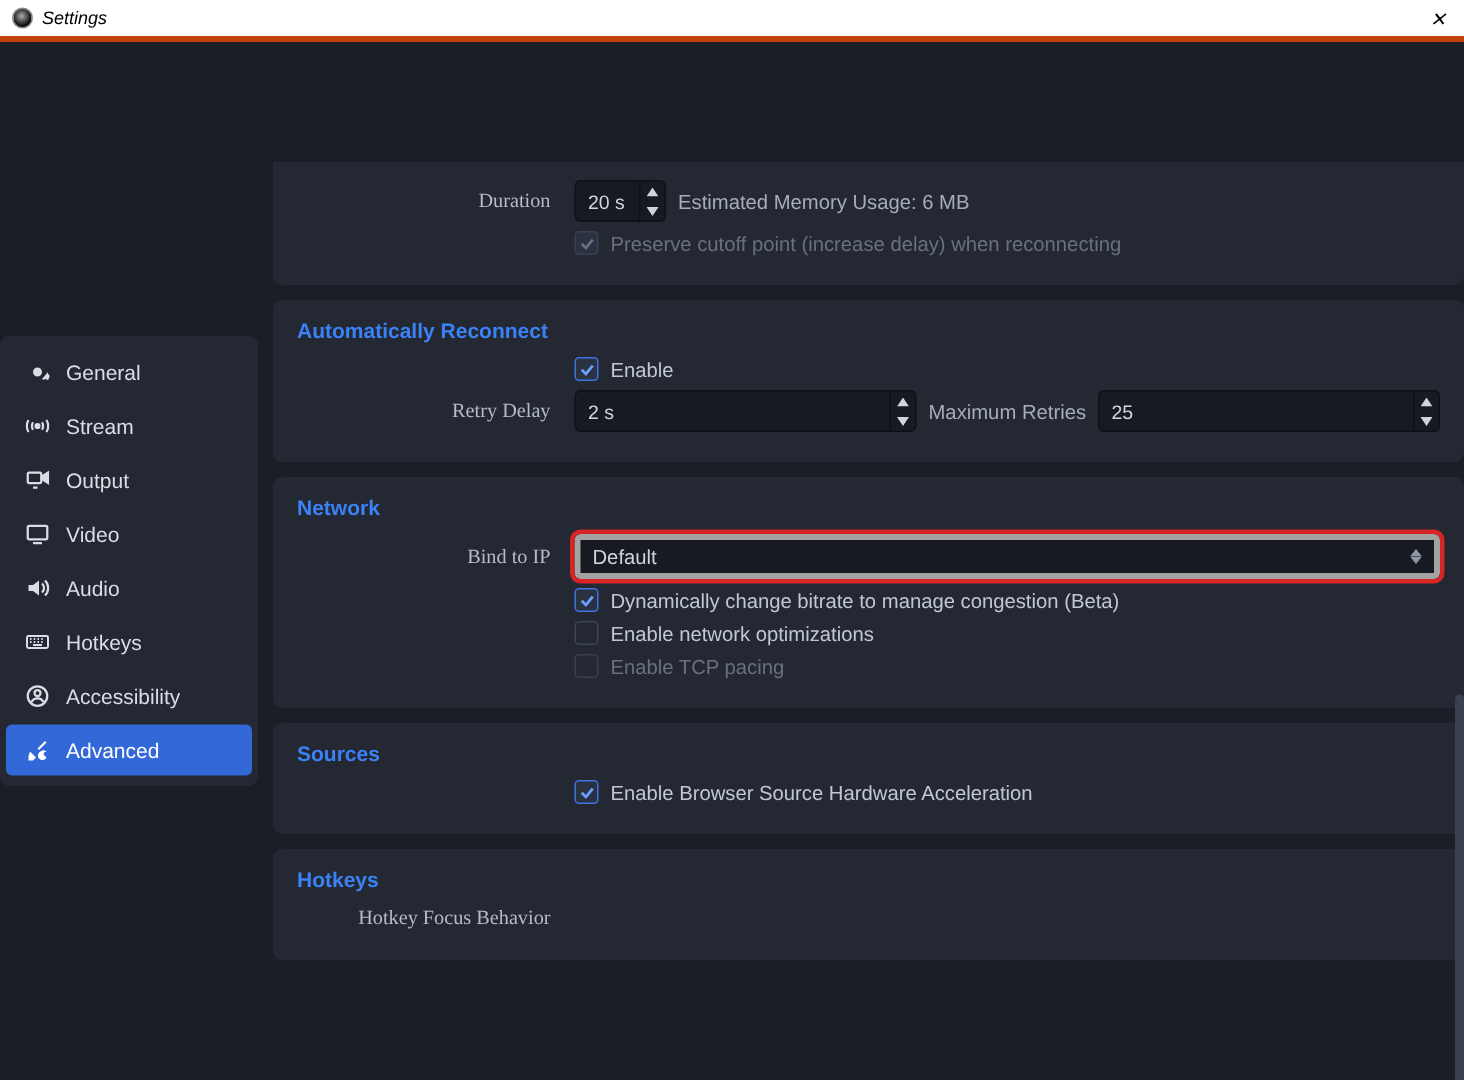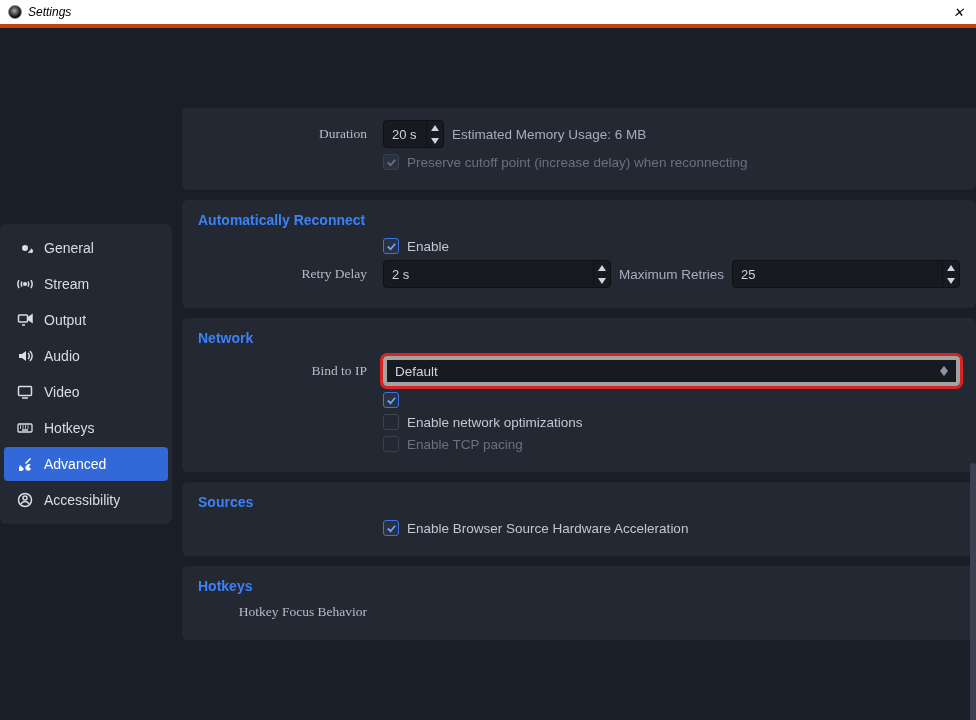--- a/index.html
+++ b/index.html
@@ -237,63 +237,63 @@
           <svg viewBox="0 0 16 16" fill="none" stroke="currentColor" stroke-width="1.5">
             <rect x="1.5" y="3" width="9" height="7" rx="1"></rect>
             <path d="M10.5 6 L15 3 V10 L10.5 7" fill="currentColor"></path>
             <path d="M5 13h3"></path>
           </svg>
         </span>
         <span>Output</span>
       </div>
       <div class="side-item">
         <span class="side-icon">
+          <svg viewBox="0 0 16 16" fill="none" stroke="currentColor" stroke-width="1.5">
+            <rect x="1.5" y="2.5" width="13" height="9" rx="1"></rect>
+            <path d="M5 14h6"></path>
+          </svg>
+        </span>
+        <span>Video</span>
+      </div>
+      <div class="side-item">
+        <span class="side-icon">
           <svg viewBox="0 0 16 16" fill="currentColor">
             <path d="M2 6v4h3l4 3V3L5 6H2z"></path>
             <path d="M11 5a4 4 0 010 6M13 3a7 7 0 010 10" fill="none" stroke="currentColor" stroke-width="1.5"></path>
           </svg>
         </span>
         <span>Audio</span>
       </div>
       <div class="side-item">
         <span class="side-icon">
-          <svg viewBox="0 0 16 16" fill="none" stroke="currentColor" stroke-width="1.5">
-            <rect x="1.5" y="2.5" width="13" height="9" rx="1"></rect>
-            <path d="M5 14h6"></path>
-          </svg>
-        </span>
-        <span>Video</span>
-      </div>
-      <div class="side-item">
-        <span class="side-icon">
           <svg viewBox="0 0 16 16" fill="none" stroke="currentColor" stroke-width="1.3">
             <rect x="1" y="4" width="14" height="8" rx="1"></rect>
             <path d="M3 6h1M5.5 6h1M8 6h1M10.5 6h1M13 6h0M3 8h1M5.5 8h1M8 8h1M10.5 8h1M5 10h6"></path>
           </svg>
         </span>
         <span>Hotkeys</span>
-      </div>
-      <div class="side-item selected">
-        <span class="side-icon">
-          <svg viewBox="0 0 16 16" fill="currentColor">
-            <path d="M13 2l1 1-5 5-1-1 5-5zM3 9l4 4-2 2H2v-3l1-3z"></path>
-            <path d="M10 9a3 3 0 104 4l-2-2 .5-1.5L14 9a3 3 0 00-4 0z"></path>
-          </svg>
-        </span>
-        <span>Advanced</span>
       </div>
       <div class="side-item">
         <span class="side-icon">
           <svg viewBox="0 0 16 16" fill="none" stroke="currentColor" stroke-width="1.5">
             <circle cx="8" cy="8" r="6.5"></circle>
             <circle cx="8" cy="6" r="2"></circle>
             <path d="M4 12c1-2 3-2.5 4-2.5s3 .5 4 2.5"></path>
           </svg>
         </span>
         <span>Accessibility</span>
+      </div>
+      <div class="side-item selected">
+        <span class="side-icon">
+          <svg viewBox="0 0 16 16" fill="currentColor">
+            <path d="M13 2l1 1-5 5-1-1 5-5zM3 9l4 4-2 2H2v-3l1-3z"></path>
+            <path d="M10 9a3 3 0 104 4l-2-2 .5-1.5L14 9a3 3 0 00-4 0z"></path>
+          </svg>
+        </span>
+        <span>Advanced</span>
       </div>
     </div>
 
   <div class="content">
 
     <div class="panel topcut">
       <div class="row">
         <div class="label-col">Duration</div>
         <div class="field-col">
           <div class="spinbox">
@@ -397,20 +397,21 @@
         </div>
       </div>
       <div class="row">
         <div class="label-col"></div>
         <div class="field-col">
           <span class="checkbox checked">
             <svg viewBox="0 0 12 12">
                 <path d="M2 6 L5 9 L10 3" stroke="currentColor" stroke-width="2" fill="none"></path>
               </svg>
           </span>
+          <span class="check-label">Dynamically change bitrate to manage congestion (Beta)</span>
         </div>
       </div>
       <div class="row">
         <div class="label-col"></div>
         <div class="field-col">
           <span class="checkbox">
             
           </span>
           <span class="check-label">Enable network optimizations</span>
         </div>

